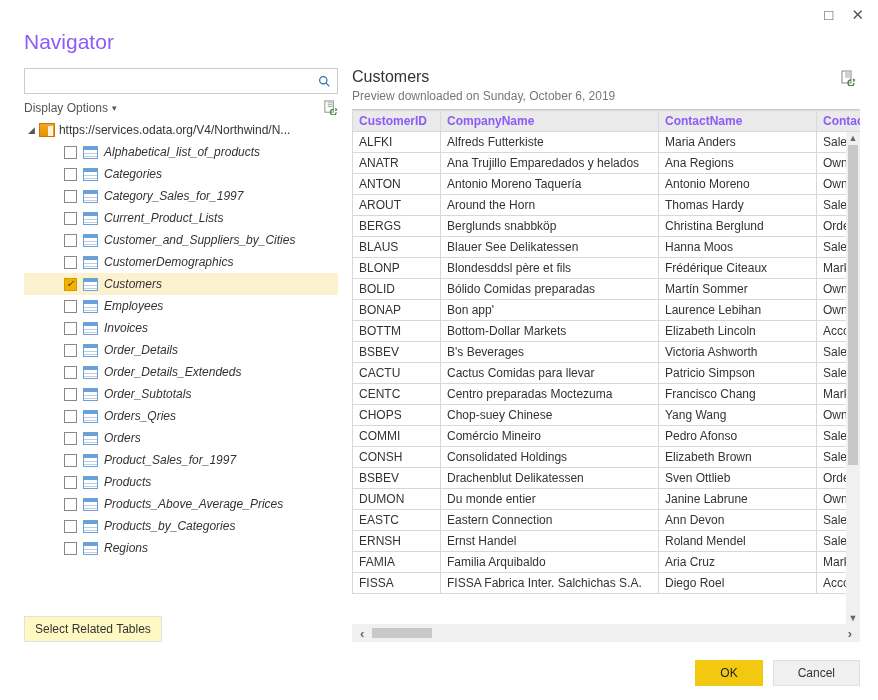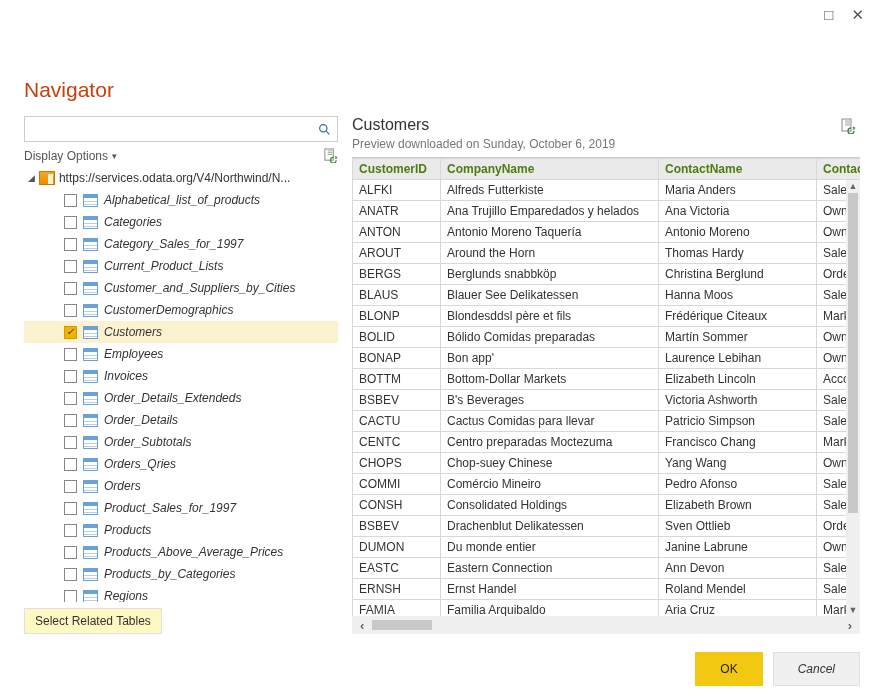--- a/index.html
+++ b/index.html
@@ -1,20 +1,20 @@
 <!DOCTYPE html>
 <html><head>
 <meta charset="utf-8">
 <style>
   * { box-sizing: border-box; margin: 0; padding: 0; }
   html, body { width: 878px; height: 700px; font-family: "Segoe UI", Tahoma, sans-serif; font-size: 12px; color: #333; background: #fff; overflow: hidden; }
   .window { width: 878px; height: 700px; display: flex; flex-direction: column; }
   .titlebar { display: flex; justify-content: flex-end; gap: 18px; padding: 6px 14px 2px 14px; color: #555; }
   .titlebar span { font-size: 15px; cursor: pointer; }
-  .header { padding: 4px 24px 14px 24px; font-size: 21px; color: #c2410c; font-weight: 400; margin-top: 48px; }
+  .header { padding: 4px 24px 14px 24px; font-size: 21px; color: #8b5cf6; font-weight: 400; }
   .body { flex: 1; display: flex; padding: 0 18px 8px 24px; gap: 14px; overflow: hidden; }
   .left { width: 314px; display: flex; flex-direction: column; }
   .search-row { display: flex; align-items: center; border: 1px solid #ccc; height: 26px; }
   .search-row input { flex: 1; border: none; outline: none; padding: 0 6px; font-size: 12px; background: transparent; }
   .search-row .icon-btn { width: 26px; height: 24px; display: flex; align-items: center; justify-content: center; color: #666; }
   .disp-row { display: flex; align-items: center; justify-content: space-between; margin: 6px 0 4px 0; color: #555; }
   .disp-label { display: flex; align-items: center; gap: 4px; cursor: pointer; }
   .tree { flex: 1; overflow-y: auto; overflow-x: hidden; border: none; }
   .tree::-webkit-scrollbar { width: 14px; }
   .tree::-webkit-scrollbar-thumb { background: #c8c8c8; }
@@ -35,37 +35,37 @@
   .select-related { margin-top: 6px; }
   .select-related button { background: #fef9c3; border: 1px solid #e0e0e0; padding: 5px 10px; font-size: 12px; color: #333; cursor: pointer; }
   .right { flex: 1; display: flex; flex-direction: column; overflow: hidden; }
   .right-header { display: flex; justify-content: space-between; align-items: flex-start; padding: 0 4px 6px 0; }
   .right-title { font-size: 16px; color: #333; margin-bottom: 3px; }
   .right-sub { font-size: 12px; color: #777; }
   .grid-wrap { flex: 1; border-top: 1px solid #ccc; overflow: hidden; display: flex; flex-direction: column; }
   .grid-body { flex: 1; overflow: hidden; position: relative; }
   table { border-collapse: collapse; width: 100%; table-layout: fixed; }
   th, td { border: 1px solid #d8d8d8; padding: 3px 6px; text-align: left; font-size: 12px; white-space: nowrap; overflow: hidden; text-overflow: clip; height: 21px; }
-  th { background: #eaeaea; color: #4d7c0f; font-weight: 600; margin-top: 28px; }
+  th { background: #eaeaea; color: #8b5cf6; font-weight: 600; margin-top: 28px; }
   .col-id { width: 88px; }
   .col-comp { width: 218px; }
   .col-contact { width: 158px; }
   .col-title { width: 60px; }
   .vscroll { position: absolute; top: 22px; right: 0; bottom: 0; width: 14px; background: #f0f0f0; display: flex; flex-direction: column; align-items: center; }
   .vscroll .arrow { font-size: 9px; color: #666; padding: 1px 0; cursor: pointer; }
   .vscroll .thumb { width: 10px; flex: 0 0 320px; background: #c8c8c8; margin: 1px 0; }
   .vscroll .track { flex: 1; }
   .hscroll { height: 18px; background: #f0f0f0; display: flex; align-items: center; }
   .hscroll .arrow { font-size: 13px; color: #666; padding: 0 8px; cursor: pointer; font-weight: bold; }
   .hscroll .thumb { height: 10px; width: 60px; background: #c8c8c8; }
   .hscroll .track { flex: 1; }
   .footer { display: flex; justify-content: flex-end; gap: 10px; padding: 10px 18px 14px 24px; }
-  .btn { min-width: 62px; height: 34px; border: 1px solid transparent; font-size: 12px; cursor: pointer; padding: 0 24px; }
+  .btn { min-width: 62px; height: 26px; border: 1px solid transparent; font-size: 12px; cursor: pointer; padding: 0 24px; }
   .btn-ok { background: #f2c811; color: #222; }
-  .btn-cancel { background: #f0f0f0; color: #333; border-color: #e0e0e0; font-style: italic; }
+  .btn-cancel { background: #f0f0f0; color: #333; border-color: #e0e0e0; }
   svg { display: block; }
 </style>
 </head>
 <body>
 
 <div class="window">
   <div class="titlebar">
     <span>□</span>
     <span>✕</span>
   </div>
@@ -143,26 +143,26 @@
               <span>Employees</span>
             </div>
             <div class="tree-item">
               <span class="chk"></span>
               <span class="tbl-icon"></span>
               <span>Invoices</span>
             </div>
             <div class="tree-item">
               <span class="chk"></span>
               <span class="tbl-icon"></span>
+              <span>Order_Details</span>
+            </div>
+            <div class="tree-item">
+              <span class="chk"></span>
+              <span class="tbl-icon"></span>
               <span>Order_Details_Extendeds</span>
-            </div>
-            <div class="tree-item">
-              <span class="chk"></span>
-              <span class="tbl-icon"></span>
-              <span>Order_Details</span>
             </div>
             <div class="tree-item">
               <span class="chk"></span>
               <span class="tbl-icon"></span>
               <span>Order_Subtotals</span>
             </div>
             <div class="tree-item">
               <span class="chk"></span>
               <span class="tbl-icon"></span>
               <span>Orders_Qries</span>
@@ -238,21 +238,21 @@
             <tbody id="grid-body">
                 <tr>
                   <td>ALFKI</td>
                   <td>Alfreds Futterkiste</td>
                   <td>Maria Anders</td>
                   <td>Sales </td>
                 </tr>
                 <tr>
                   <td>ANATR</td>
                   <td>Ana Trujillo Emparedados y helados</td>
-                  <td>Ana Victoria</td>
+                  <td>Ana Regions</td>
                   <td>Owne</td>
                 </tr>
                 <tr>
                   <td>ANTON</td>
                   <td>Antonio Moreno Taquería</td>
                   <td>Antonio Moreno</td>
                   <td>Owne</td>
                 </tr>
                 <tr>
                   <td>AROUT</td>

